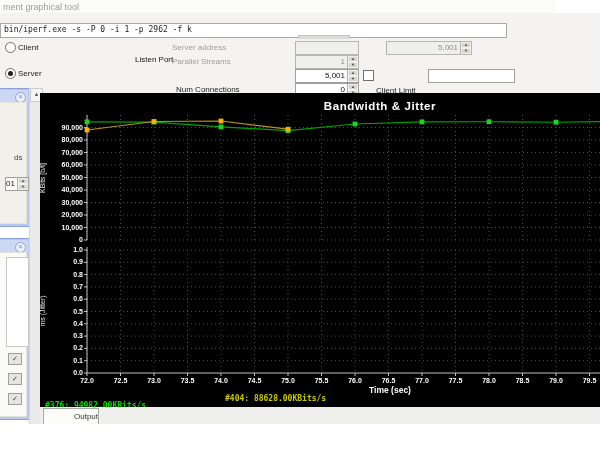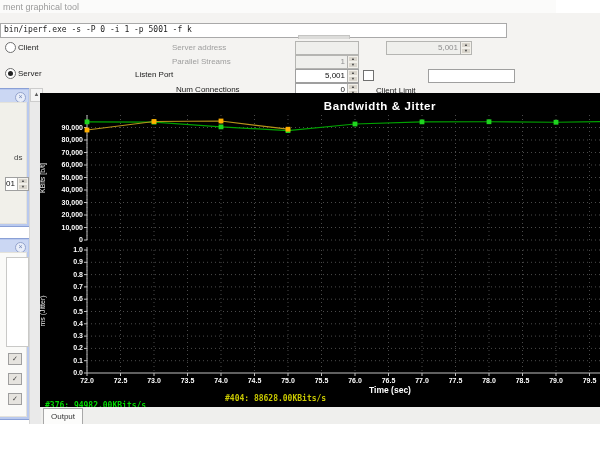--- a/index.html
+++ b/index.html
@@ -56,47 +56,47 @@
   #xaxis-title{left:100px;top:292px;width:500px;text-align:center;color:#fff;font-weight:bold;font-size:8.5px;}
   .tick-label{position:absolute;color:#fff;font-size:7px;font-weight:bold;}
   .ytick{width:43px;text-align:right;}
   .xtick{width:30px;text-align:center;}
   #legend-row{left:0px;top:300px;width:560px;height:14px;}
   .legend-item{position:absolute;font-family:"DejaVu Sans Mono",monospace;font-size:8px;font-weight:bold;white-space:nowrap;}
 
   
   #output-strip{left:41px;top:407px;width:559px;height:17px;background:#efefed;border-bottom:1px solid #dcdcda;}
   #output-tab{left:2px;top:1px;width:38px;height:16px;background:#fcfcfb;border:1px solid #a8a8a8;border-bottom:none;
-              font-size:8px;color:#333;text-align:center;line-height:15px;}
+              font-size:8px;color:#333;text-align:right;line-height:15px;padding-left:16px;}
   #output-area{left:41px;top:424px;width:559px;height:14px;background:#ffffff;}
 </style>
 </head>
 <body>
 
 <div class="abs" id="titlebar">
   <div class="abs" id="window-title">ment graphical tool</div>
 </div>
 
 <div class="abs" id="topstrip"></div>
 
 <div class="abs" id="cmd-field">
-  <div class="abs" id="cmd-text">bin/iperf.exe -s -P 0 -i 1 -p 5001 -f k</div>
+  <div class="abs" id="cmd-text">bin/iperf.exe -s -P 0 -i 1 -p 2962 -f k</div>
 </div>
 <div class="abs" id="partial-widget"></div>
 
 <div class="abs radio" style="left:5px;top:42px;"></div>
 <div class="abs radio-label" style="left:18px;top:43px;">Client</div>
 <div class="abs radio" style="left:5px;top:68px;">
     <span class="dot"></span>
   </div>
 <div class="abs radio-label" style="left:18px;top:69px;">Server</div>
 
 <div class="abs flabel dis" style="left:135px;top:43px;">Server address</div>
 <div class="abs flabel dis" style="left:135px;top:57px;">Parallel Streams</div>
-<div class="abs flabel en" style="left:135px;top:70px;text-align:center;">Listen Port</div>
+<div class="abs flabel en" style="left:135px;top:55px;text-align:center;">Listen Port</div>
 <div class="abs flabel en" style="left:135px;top:85px;margin-left:41px;">Num Connections</div>
 
 <div class="abs field dis" style="left:295px;top:41px;width:62px;"></div>
 <div class="abs flabel dis" style="left:363px;top:43px;">Time</div>
 <div class="abs spin dis" style="left:386px;top:41px;width:84px;">
   <span class="val">5,001</span>
   <span class="btns">
       <div>▲</div>
       <div>▼</div>
     </span>

